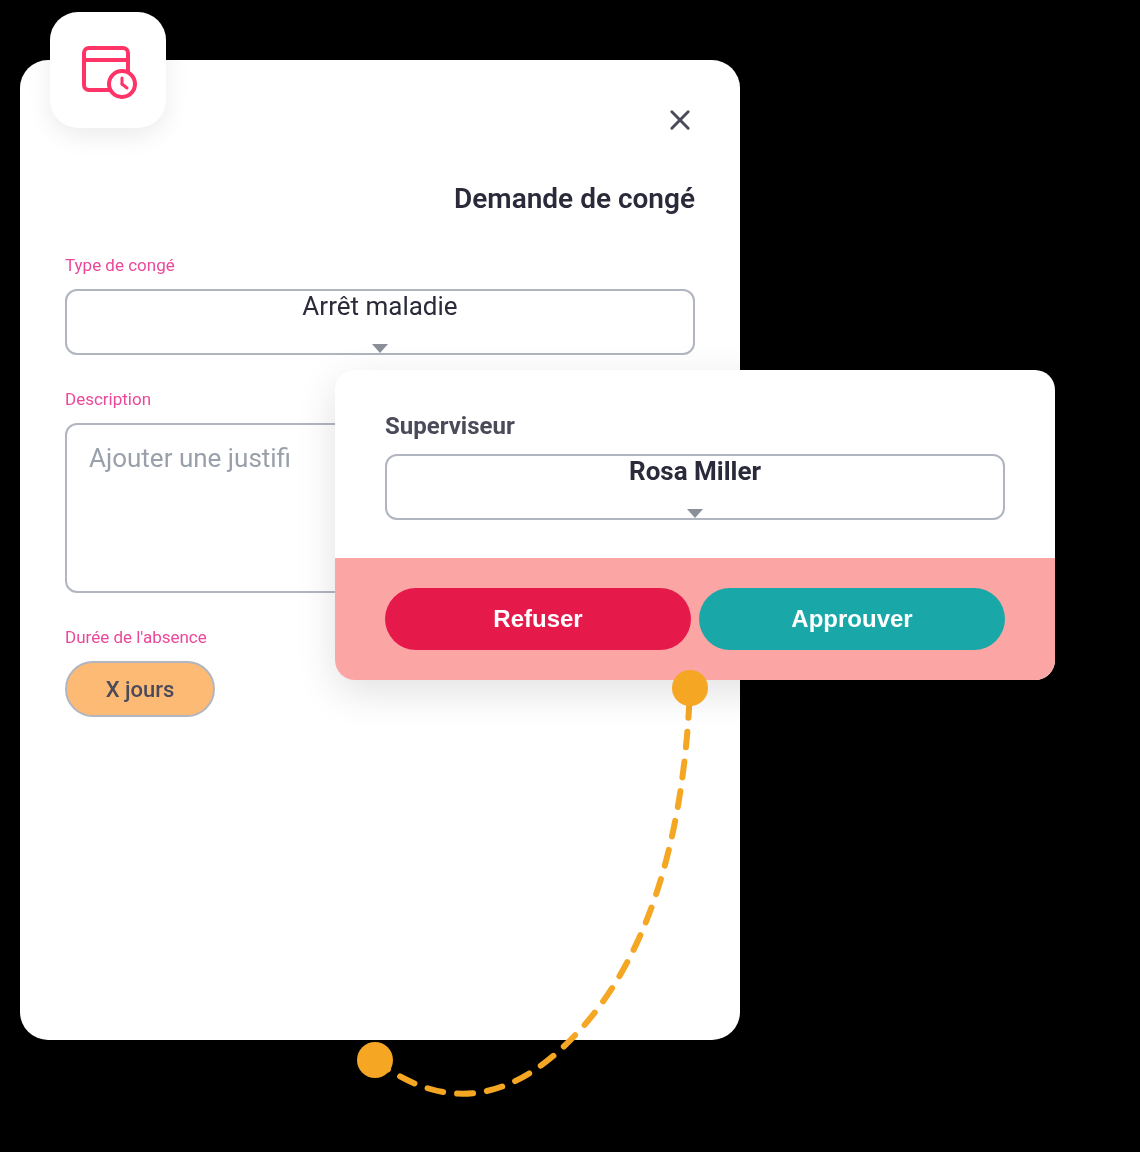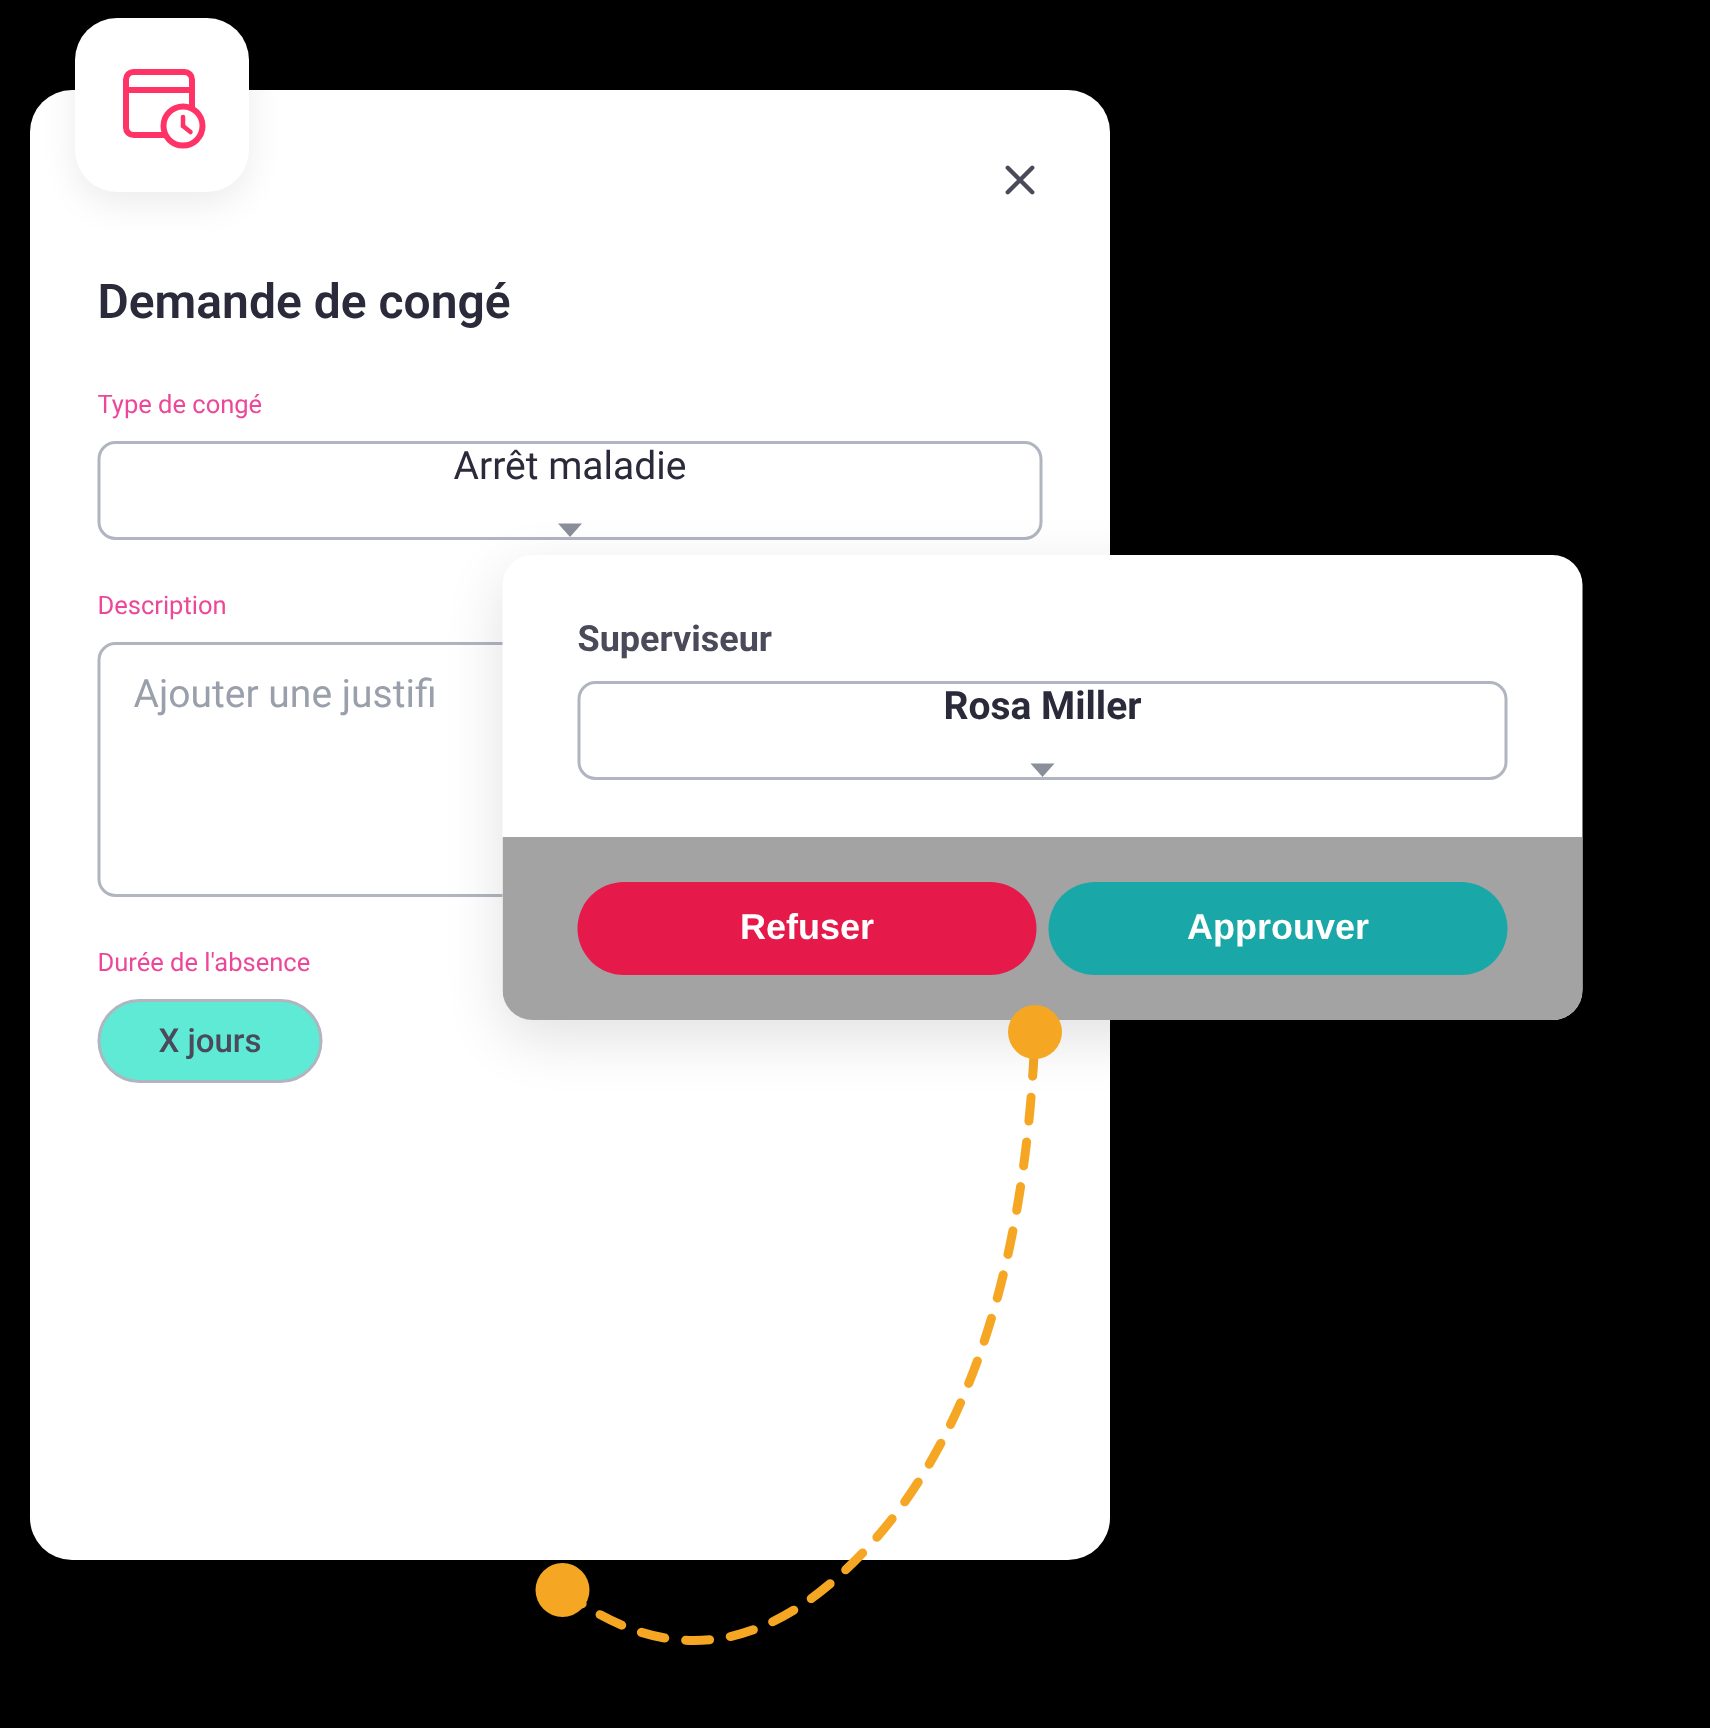--- a/index.html
+++ b/index.html
@@ -50,25 +50,26 @@
       right: 40px;
       width: 40px;
       height: 40px;
       cursor: pointer;
       color: #4a4a5a;
       display: flex;
       align-items: center;
       justify-content: center;
     }
     .modal-title {
-      font-size: 32px;
+      font-size: 28px;
       font-weight: 600;
       color: #2a2a3a;
       margin-top: 72px;
       margin-bottom: 40px;
+      text-align: right;
     }
     .field-label {
       font-size: 17px;
       color: #ec4899;
       margin-bottom: 14px;
       font-weight: 400;
     }
     .select {
       width: 100%;
       height: 66px;
@@ -109,21 +110,21 @@
       border-radius: 28px;
       border: 2px solid #b0b5c0;
       padding: 0 28px;
       display: flex;
       align-items: center;
       justify-content: center;
       font-size: 22px;
       font-weight: 500;
       color: #4a4a5a;
       cursor: pointer;
-      background: #5eead4;
+      background: #fdba74;
       min-width: 150px;
     }
     .pill.active {
       background: #ff3366;
       border-color: #ff3366;
       color: #fff;
     }
     .caret {
       width: 0;
       height: 0;
@@ -145,21 +146,21 @@
     .supervisor-top {
       padding: 42px 50px 38px 50px;
       font-weight: bold;
     }
     .supervisor-label {
       font-size: 24px;
       color: #4a4a5a;
       margin-bottom: 14px;
     }
     .supervisor-actions {
-      background: #a3a3a3;
+      background: #fca5a5;
       padding: 30px 50px;
       display: flex;
       gap: 8px;
     }
     .action-btn {
       flex: 1;
       height: 62px;
       border-radius: 31px;
       border: none;
       font-size: 24px;

